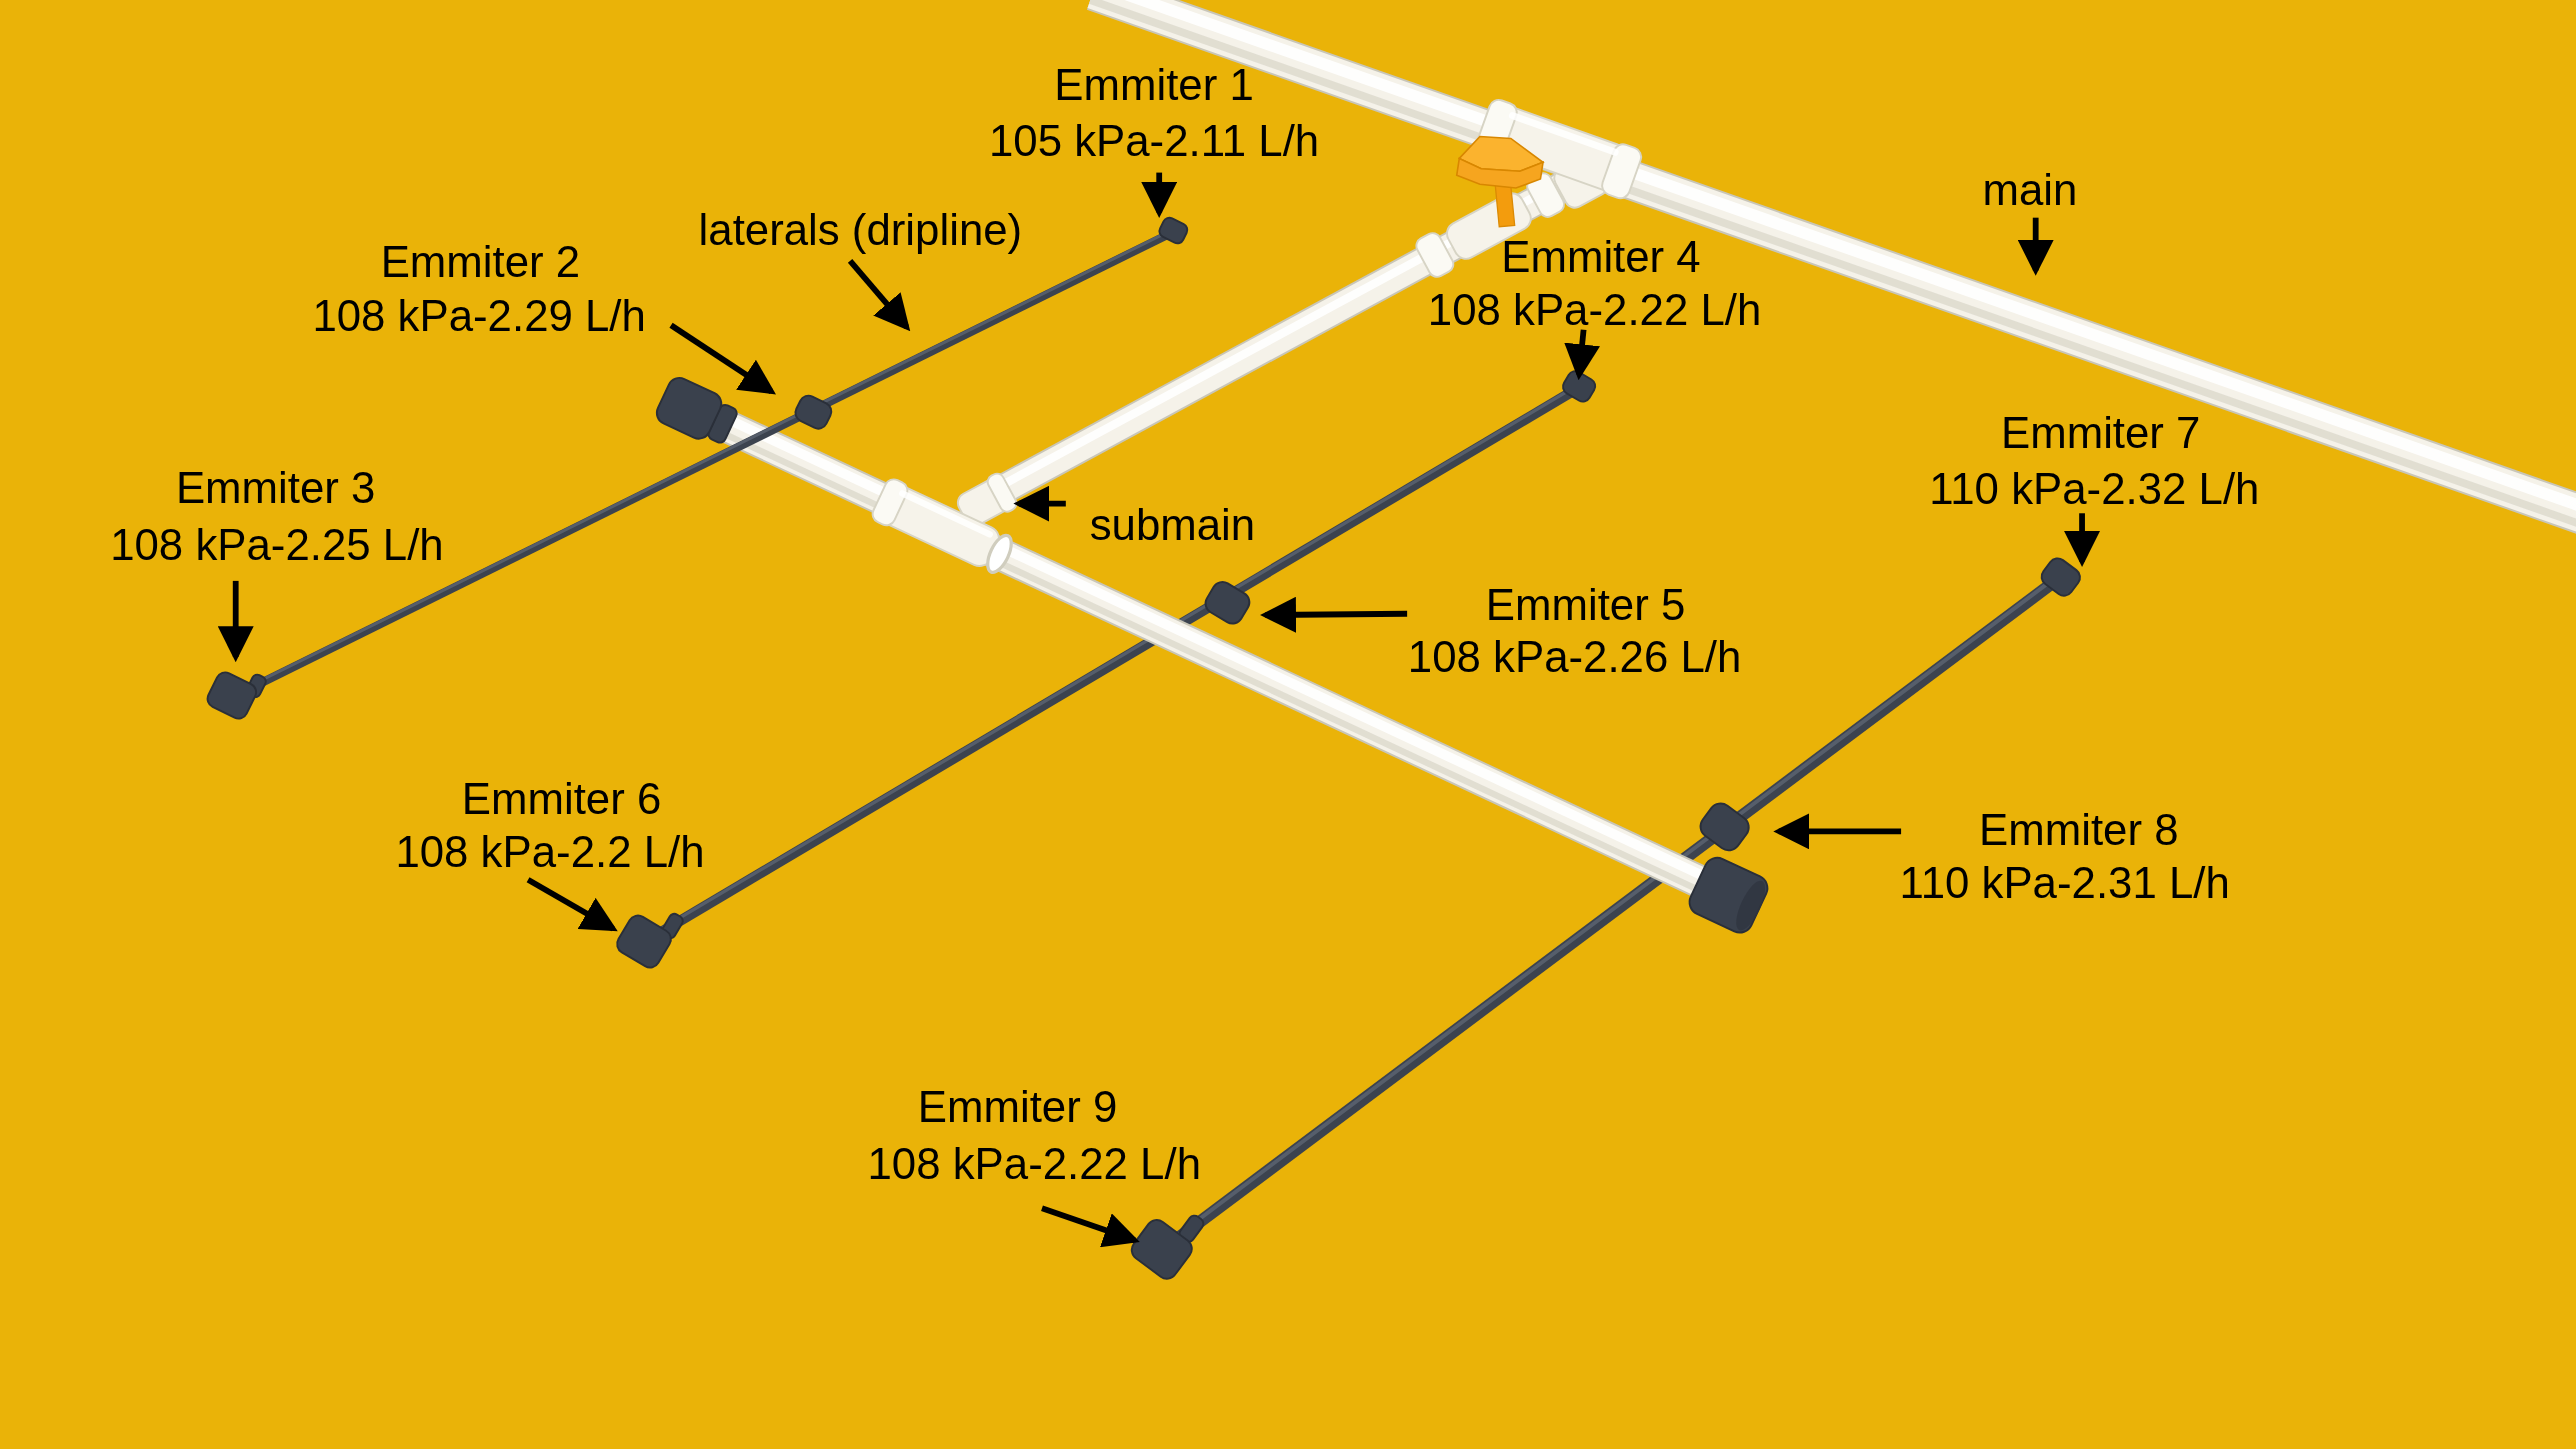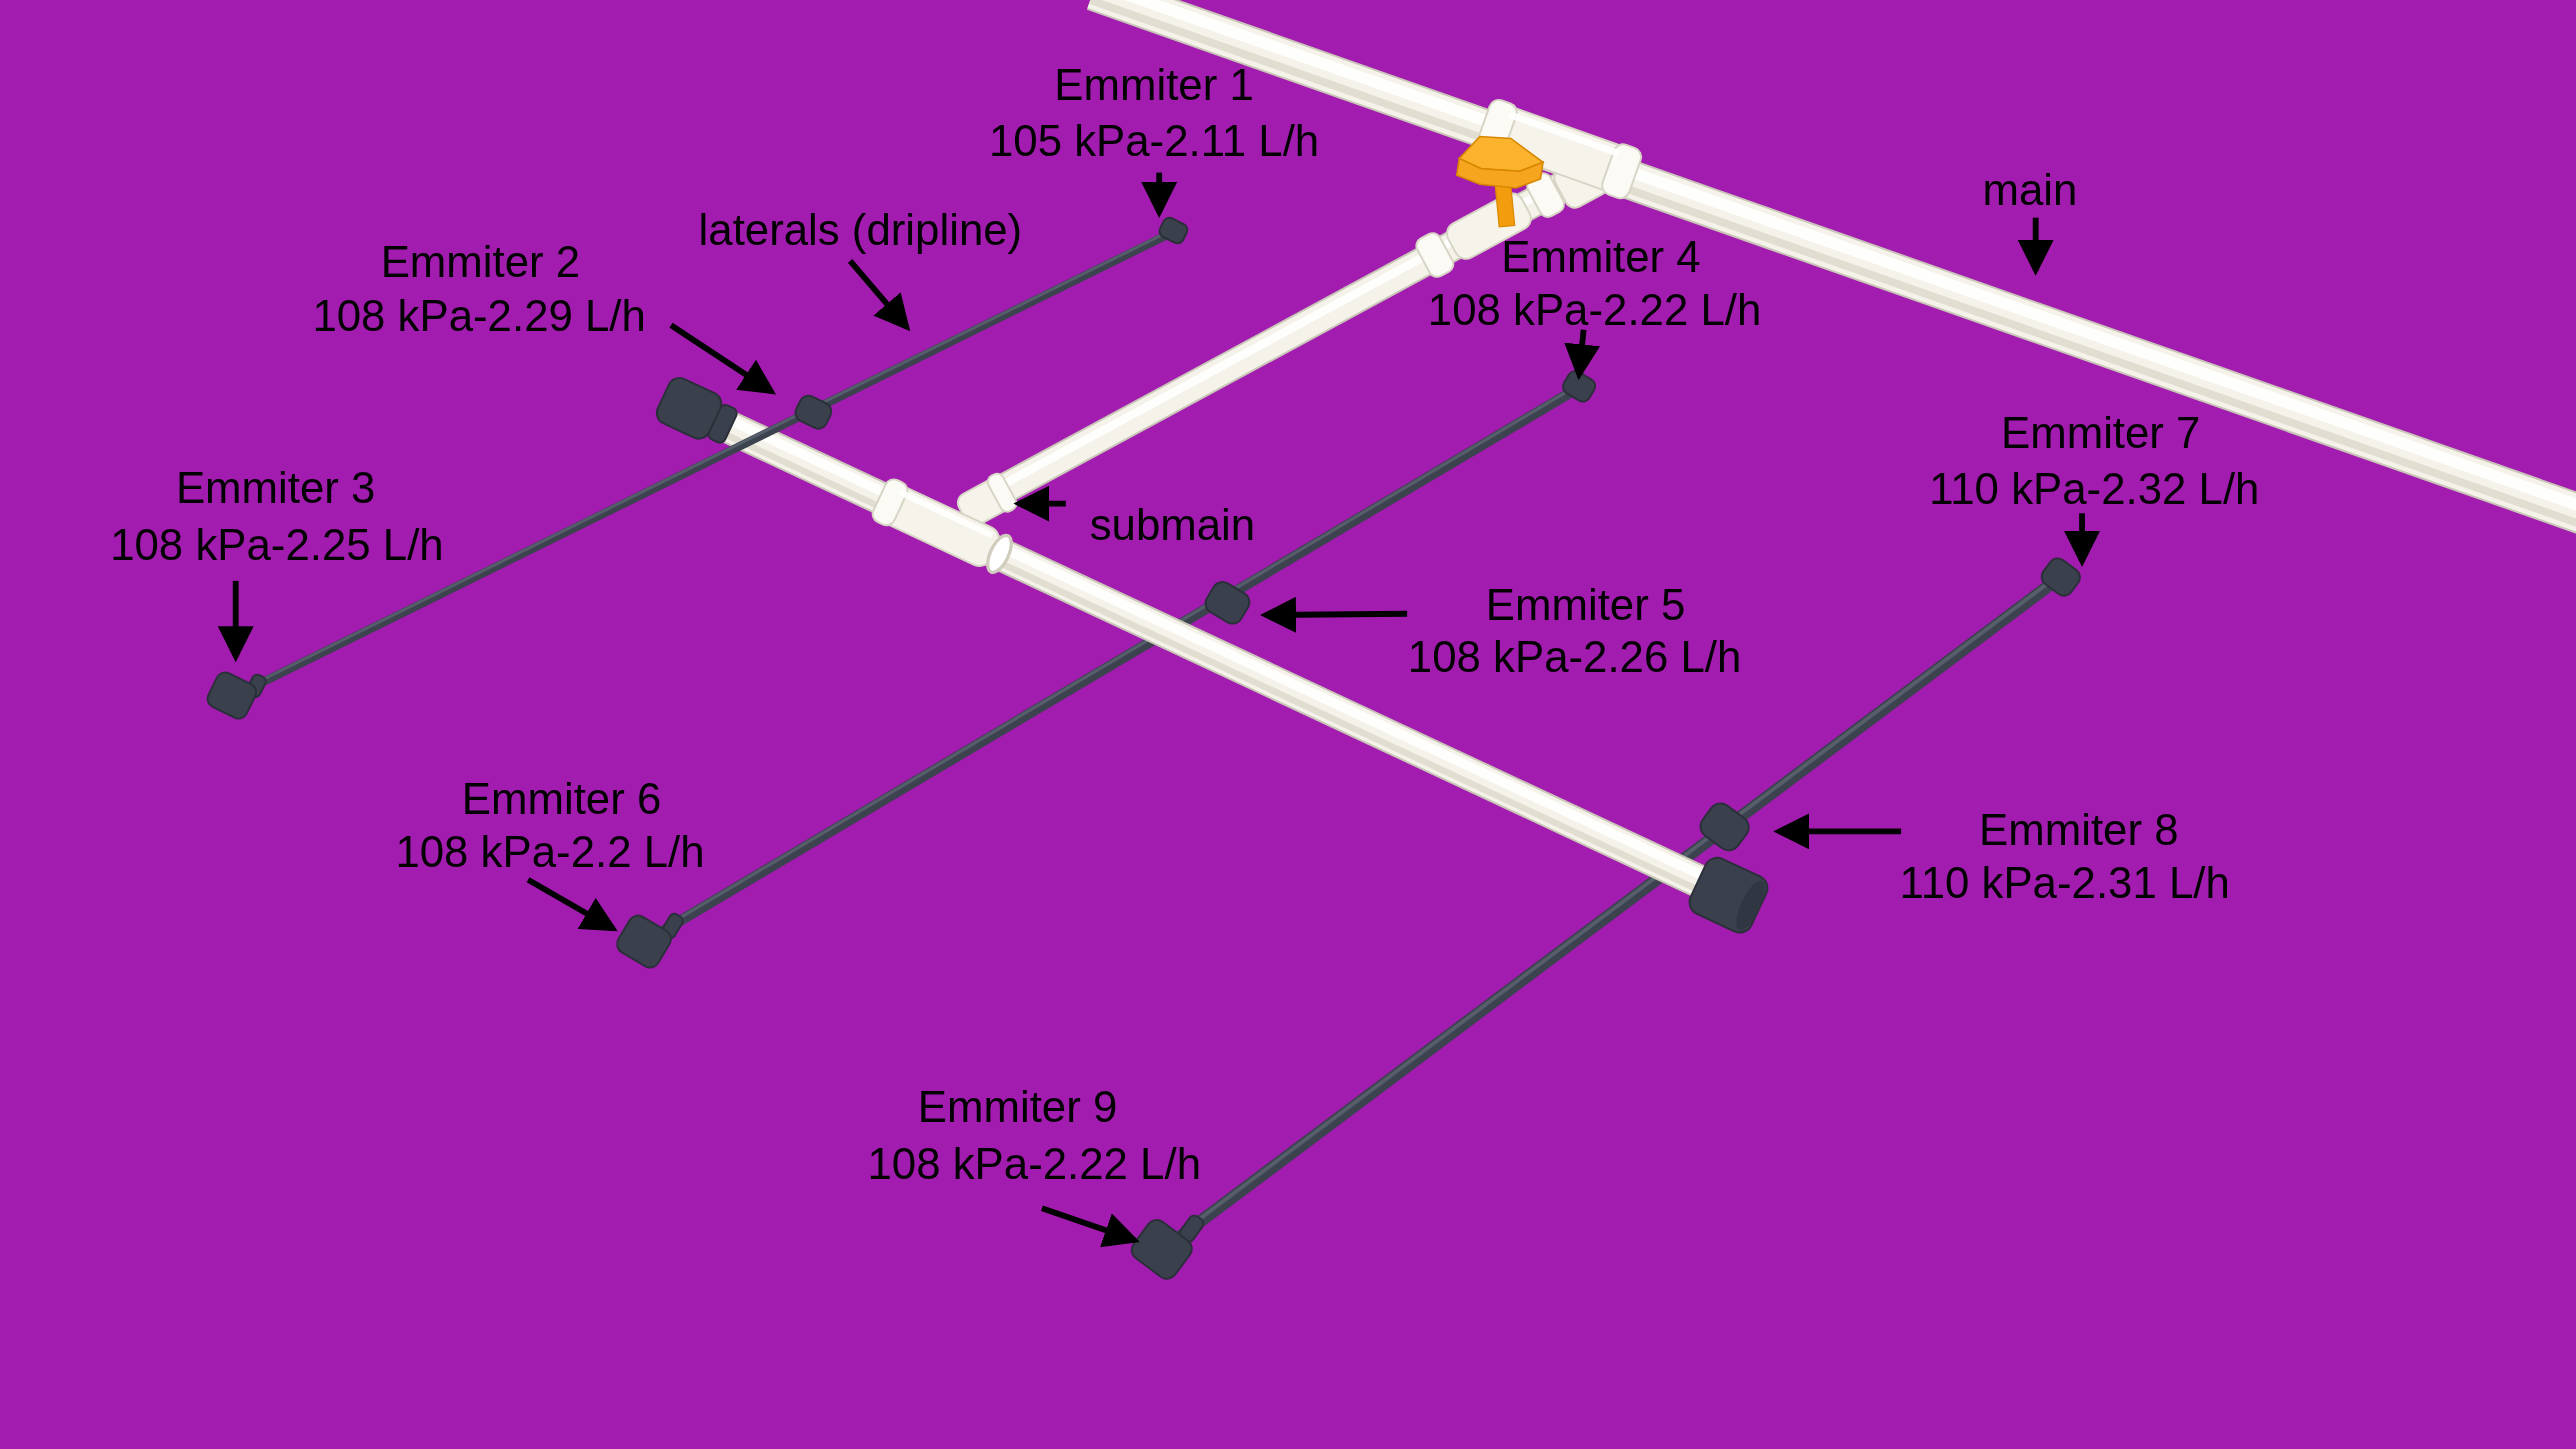--- a/index.html
+++ b/index.html
@@ -1,16 +1,16 @@
 <!DOCTYPE html>
 <html style="font-size:10.3px"><head>
 <meta charset="utf-8">
 <style>
   html,body{margin:0;padding:0;background:#ffffff;}
-  .stage{width:100vw;height:56.25vw;max-height:100vh;overflow:hidden;background:#a21caf;}
+  .stage{width:100vw;height:56.25vw;max-height:100vh;overflow:hidden;background:#eab308;}
   svg{display:block;width:100%;height:100%;}
   text{font-family:"Liberation Sans","DejaVu Sans",sans-serif;fill:#000;font-size:68px;}
   .pipe-outline{stroke:#c9c6b8;fill:none;}
   .pipe-body{stroke:#f5f2e9;fill:none;}
   .pipe-hi{stroke:#ffffff;fill:none;opacity:.9;}
   .pipe-sh{stroke:#d6d3c4;fill:none;opacity:.65;}
   .fit{fill:#f6f3ea;stroke:#d7d4c5;stroke-width:3;}
   .sock{fill:#fbfaf4;stroke:#d7d4c5;stroke-width:3;}
   .drip{stroke:#3c434f;fill:none;}
   .drip-hi{stroke:#5a6370;fill:none;opacity:.85;}

